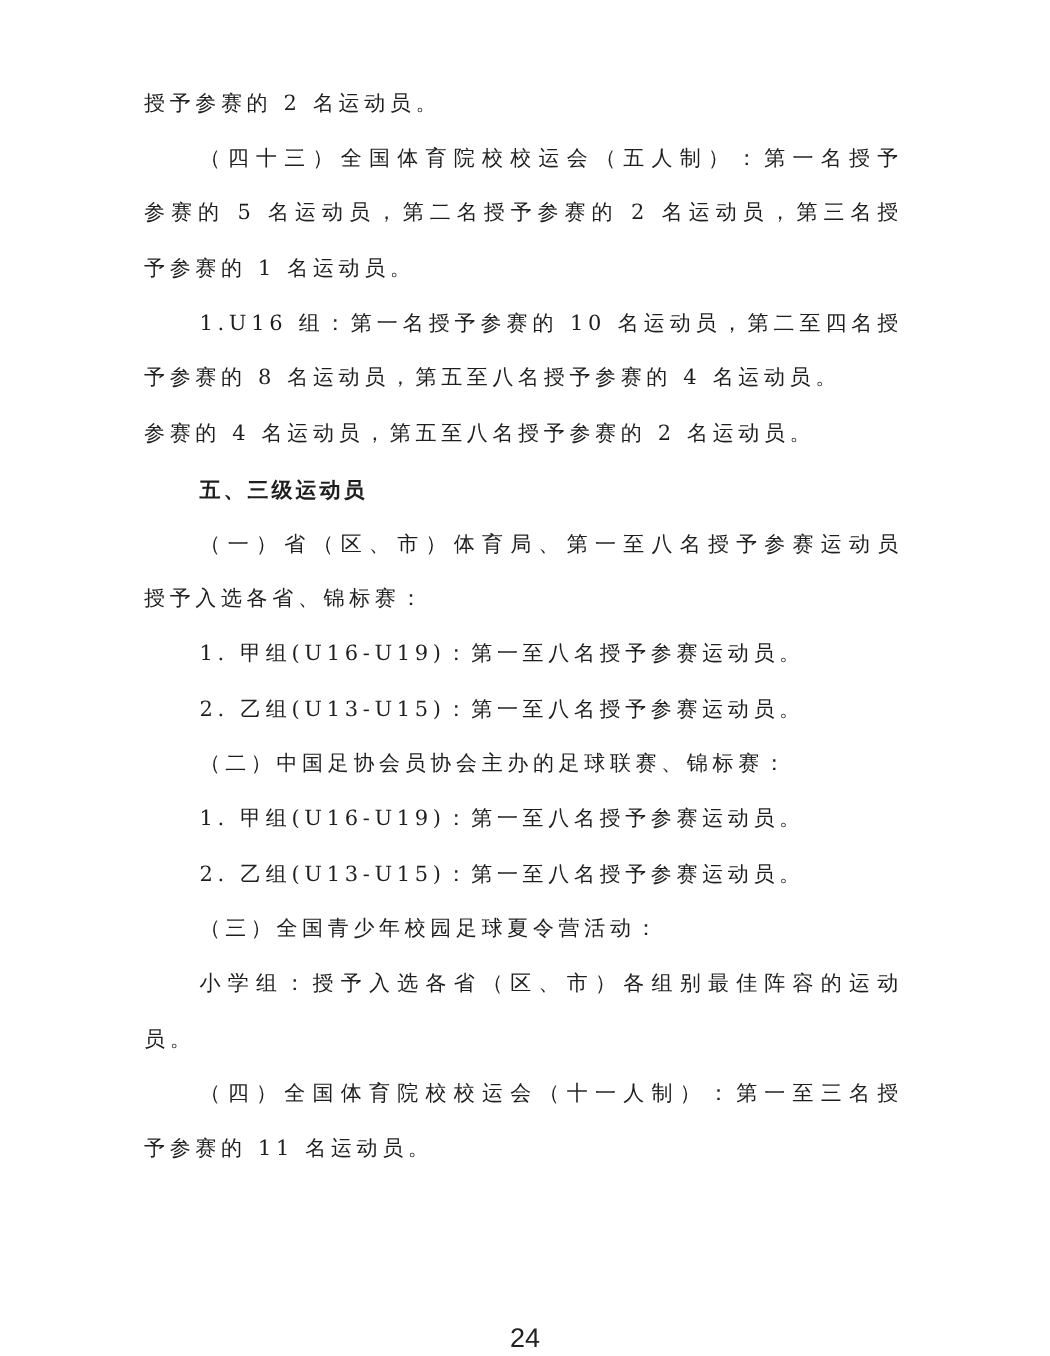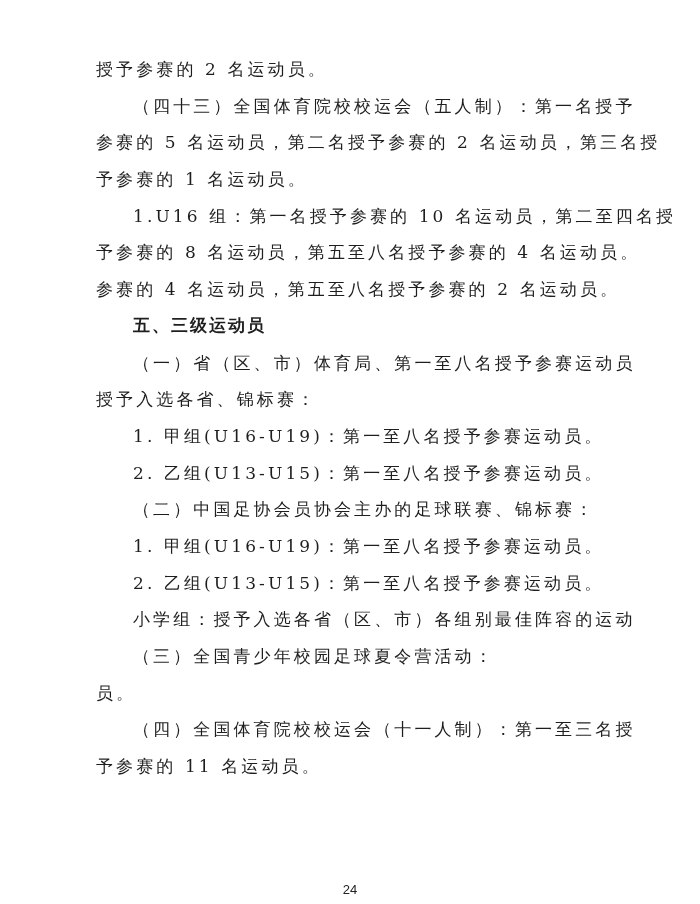--- a/index.html
+++ b/index.html
@@ -22,45 +22,45 @@
     }
     .body-text {
       position: absolute;
       left: 96px;
       top: 51px;
       width: 506px;
     }
     .line {
       height: 36.7px;
       line-height: 36.7px;
-      font-size: 17px;
+      font-size: 14px;
       white-space: nowrap;
       letter-spacing: 3.1px;
       text-align: justify;
       text-align-last: justify;
     }
     .line.last {
       text-align-last: left;
     }
     .indent {
       padding-left: 37px;
     }
     .heading {
-      font-family: Liberation Serif, serif;
+      font-family: Liberation Sans, sans-serif;
       font-weight: bold;
       letter-spacing: 2px;
     }
     .page-number {
       position: absolute;
       top: 882px;
       left: 0;
       width: 700px;
       text-align: center;
       font-family: "Liberation Sans", "DejaVu Sans", sans-serif;
-      font-size: 13px;
+      font-size: 18px;
       color: #222;
     }
   </style>
 </head>
 <body>
 
 <div class="page">
   <div class="body-text">
     <div class="line last">授予参赛的 2 名运动员。</div>
     <div class="line indent">（四十三）全国体育院校校运会（五人制）：第一名授予</div>
@@ -70,20 +70,20 @@
     <div class="line last">予参赛的 8 名运动员，第五至八名授予参赛的 4 名运动员。</div>
     <div class="line last">参赛的 4 名运动员，第五至八名授予参赛的 2 名运动员。</div>
     <div class="line indent last heading">五、三级运动员</div>
     <div class="line indent">（一）省（区、市）体育局、第一至八名授予参赛运动员</div>
     <div class="line last">授予入选各省、锦标赛：</div>
     <div class="line indent last">1. 甲组(U16-U19)：第一至八名授予参赛运动员。</div>
     <div class="line indent last">2. 乙组(U13-U15)：第一至八名授予参赛运动员。</div>
     <div class="line indent last">（二）中国足协会员协会主办的足球联赛、锦标赛：</div>
     <div class="line indent last">1. 甲组(U16-U19)：第一至八名授予参赛运动员。</div>
     <div class="line indent last">2. 乙组(U13-U15)：第一至八名授予参赛运动员。</div>
+    <div class="line indent last">（三）全国青少年校园足球夏令营活动：</div>
     <div class="line indent">小学组：授予入选各省（区、市）各组别最佳阵容的运动</div>
-    <div class="line indent last">（三）全国青少年校园足球夏令营活动：</div>
     <div class="line last">员。</div>
     <div class="line indent">（四）全国体育院校校运会（十一人制）：第一至三名授</div>
     <div class="line last">予参赛的 11 名运动员。</div>
   </div>
   <div class="page-number">24</div>
 </div>
 
 </body></html>

